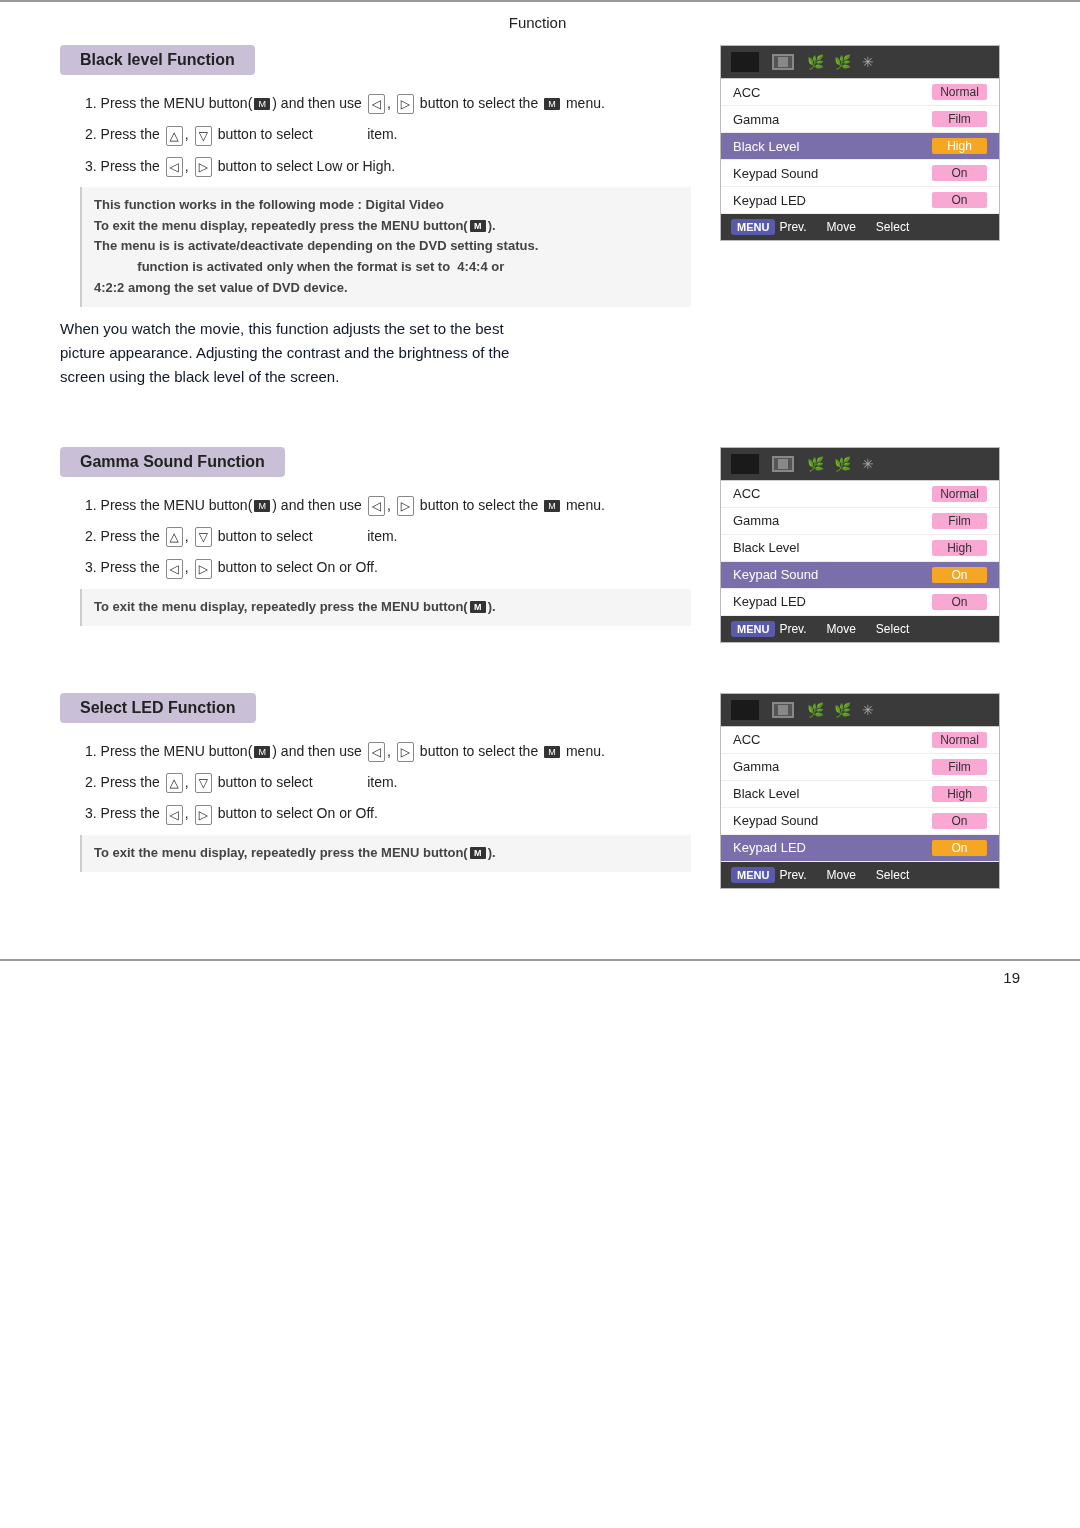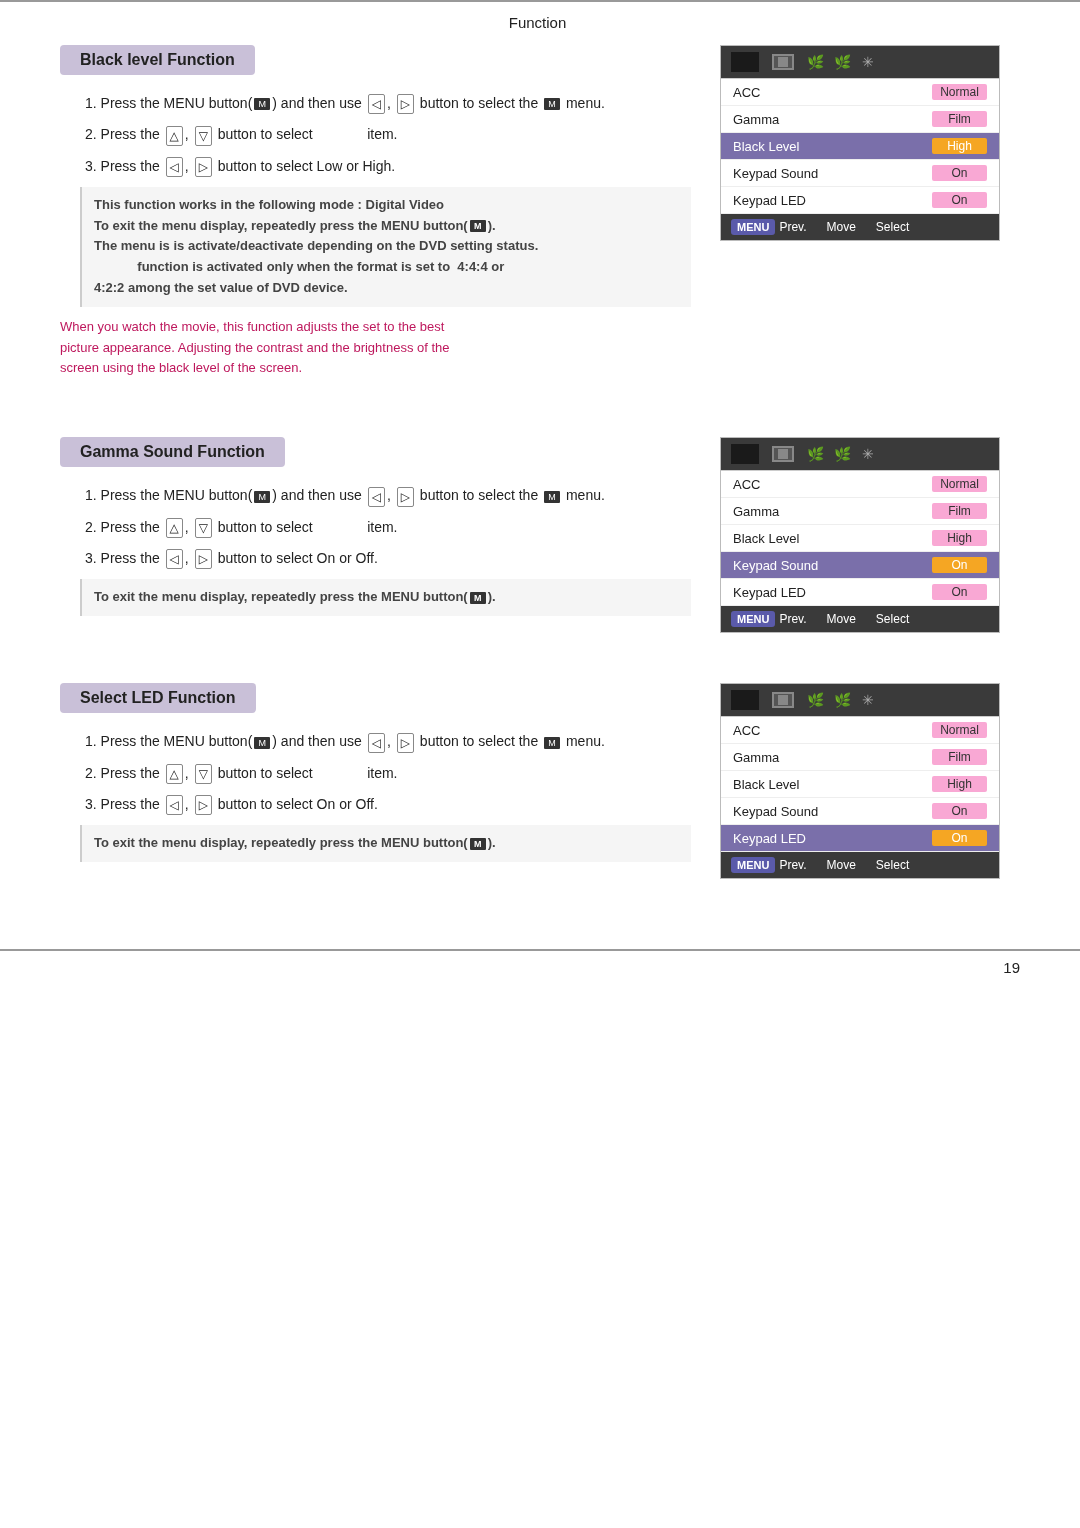--- a/index.html
+++ b/index.html
@@ -52,22 +52,22 @@
       line-height: 1.6;
       font-weight: bold;
     }
     .what-is {
       font-size: 13px;
       color: #444;
       margin: 10px 0;
       margin-left: 8px;
     }
     .description {
-      font-size: 13px;
-      color: #be185d;
+      font-size: 15px;
+      color: #0f172a;
       margin: 8px 0;
       line-height: 1.6;
     }
     
     .menu-panel {
       border: 1px solid #bbb;
       background: #fff;
       width: 280px;
       font-size: 13px;
     }

